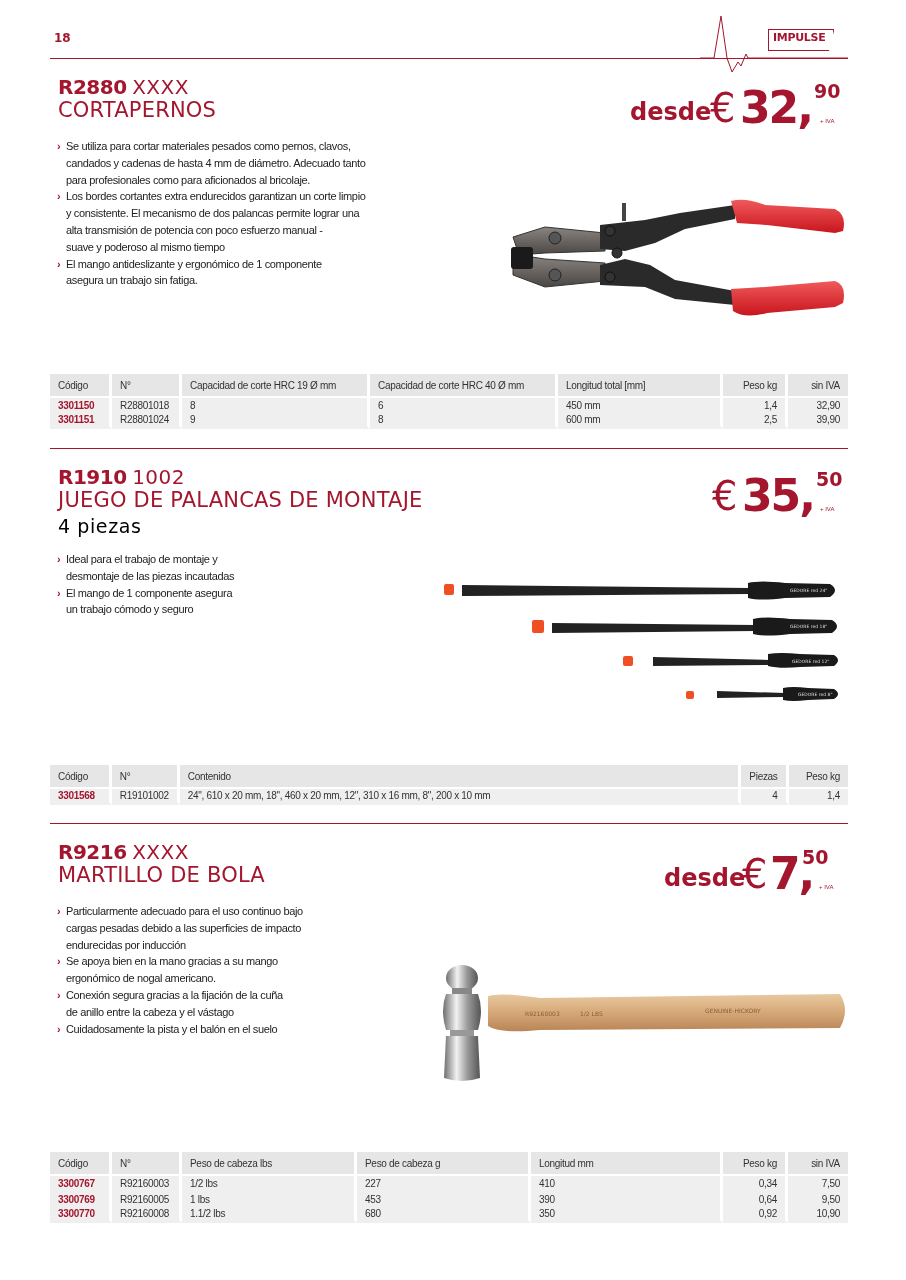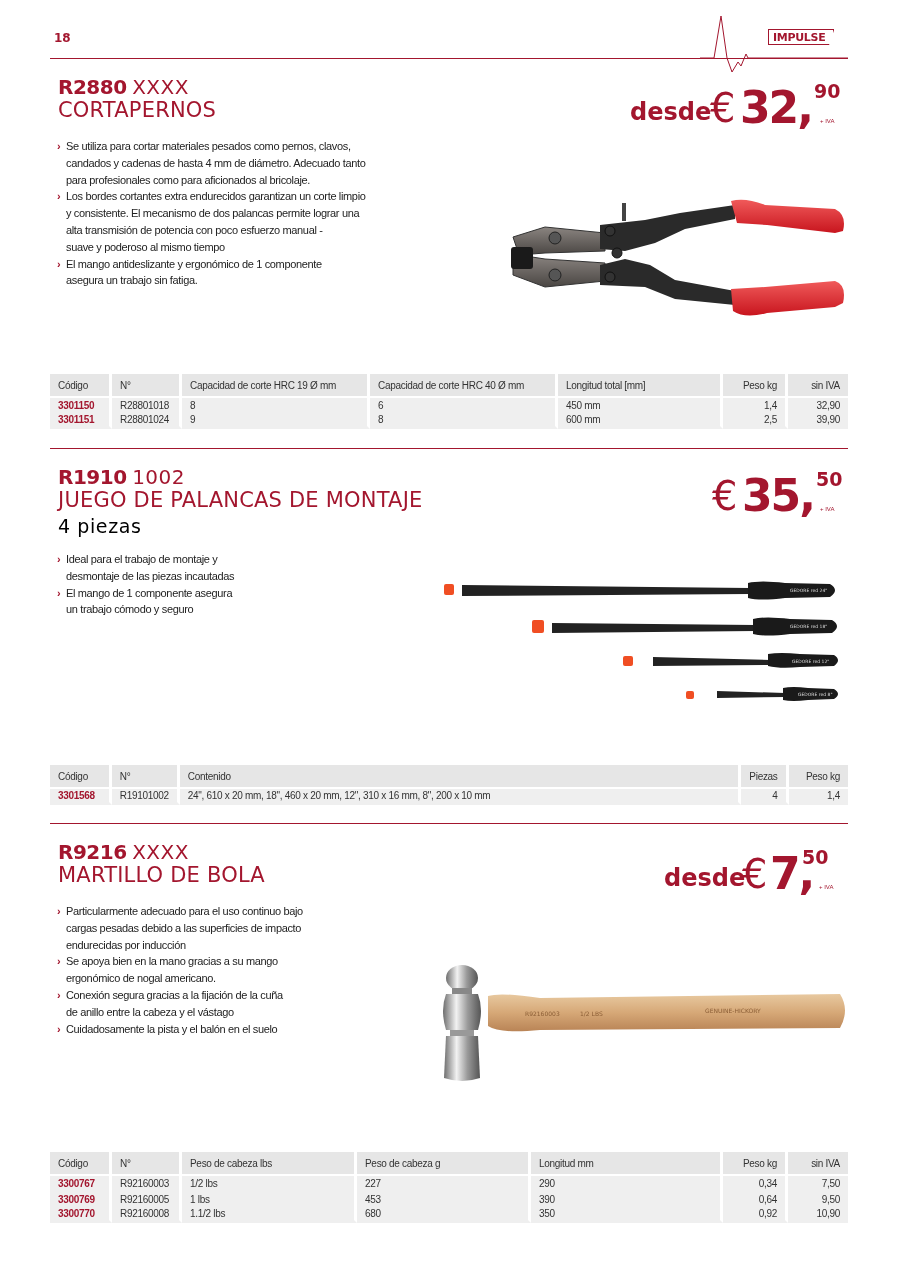--- a/index.html
+++ b/index.html
@@ -2,21 +2,21 @@
 <html><head>
 <meta charset="utf-8">
 <style>
   * { box-sizing: border-box; margin: 0; padding: 0; }
   html, body { width: 906px; height: 1280px; background: #ffffff; overflow: hidden; }
   body { position: relative; font-family: "Liberation Sans", sans-serif; color: #222; }
 
   .page-num { position: absolute; left: 54px; top: 31px; font-family: "DejaVu Sans", sans-serif; font-weight: bold; font-size: 12px; color: #a3162e; }
   .header-line { position: absolute; left: 50px; top: 58px; width: 798px; height: 1px; background: #a3162e; }
   .pulse-svg { position: absolute; left: 700px; top: 14px; }
-  .impulse-logo { position: absolute; left: 768px; top: 29px; height: 16px; padding: 0 8px 0 4px; border: 1.5px solid #a3162e; font-family: "DejaVu Sans", sans-serif; font-weight: bold; font-size: 11px; color: #a3162e; line-height: 15px; letter-spacing: -0.3px; clip-path: polygon(0 0, 100% 0, 92% 100%, 0 100%); background: #fff; }
+  .impulse-logo { position: absolute; left: 768px; top: 29px; height: 22px; padding: 0 8px 0 4px; border: 1.5px solid #a3162e; font-family: "DejaVu Sans", sans-serif; font-weight: bold; font-size: 11px; color: #a3162e; line-height: 15px; letter-spacing: -0.3px; clip-path: polygon(0 0, 100% 0, 92% 100%, 0 100%); background: #fff; }
 
   .sec-line { position: absolute; left: 50px; width: 798px; height: 1px; background: #a3162e; }
 
   .code-title { position: absolute; left: 58px; font-size: 20px; color: #a3162e; line-height: 22px; white-space: nowrap; }
   .code-title .bold { font-family: "DejaVu Sans", sans-serif; font-weight: bold; letter-spacing: -0.5px; }
   .code-title .light { font-family: "DejaVu Sans", sans-serif; font-weight: normal; letter-spacing: 0.5px; }
   .prod-name { position: absolute; left: 58px; font-family: "DejaVu Sans", sans-serif; font-size: 21px; color: #a3162e; line-height: 24px; white-space: nowrap; letter-spacing: 0.2px; }
   .prod-sub { position: absolute; left: 58px; font-family: "DejaVu Sans", sans-serif; font-size: 19px; color: #000000; letter-spacing: 0.6px; }
 
   .price { position: absolute; color: #a3162e; white-space: nowrap; height: 46px; }
@@ -298,21 +298,21 @@
       <th class="r">Peso kg</th>
       <th class="r">sin IVA</th>
     </tr>
       </thead>
     <tbody>
       <tr>
         <td class="code">3300767</td>
         <td>R92160003</td>
         <td>1/2 lbs</td>
         <td>227</td>
-        <td>290</td>
+        <td>410</td>
         <td class="r">0,34</td>
         <td class="r">7,50</td>
       </tr>
       <tr>
         <td class="code">3300769</td>
         <td>R92160005</td>
         <td>1 lbs</td>
         <td>453</td>
         <td>390</td>
         <td class="r">0,64</td>

